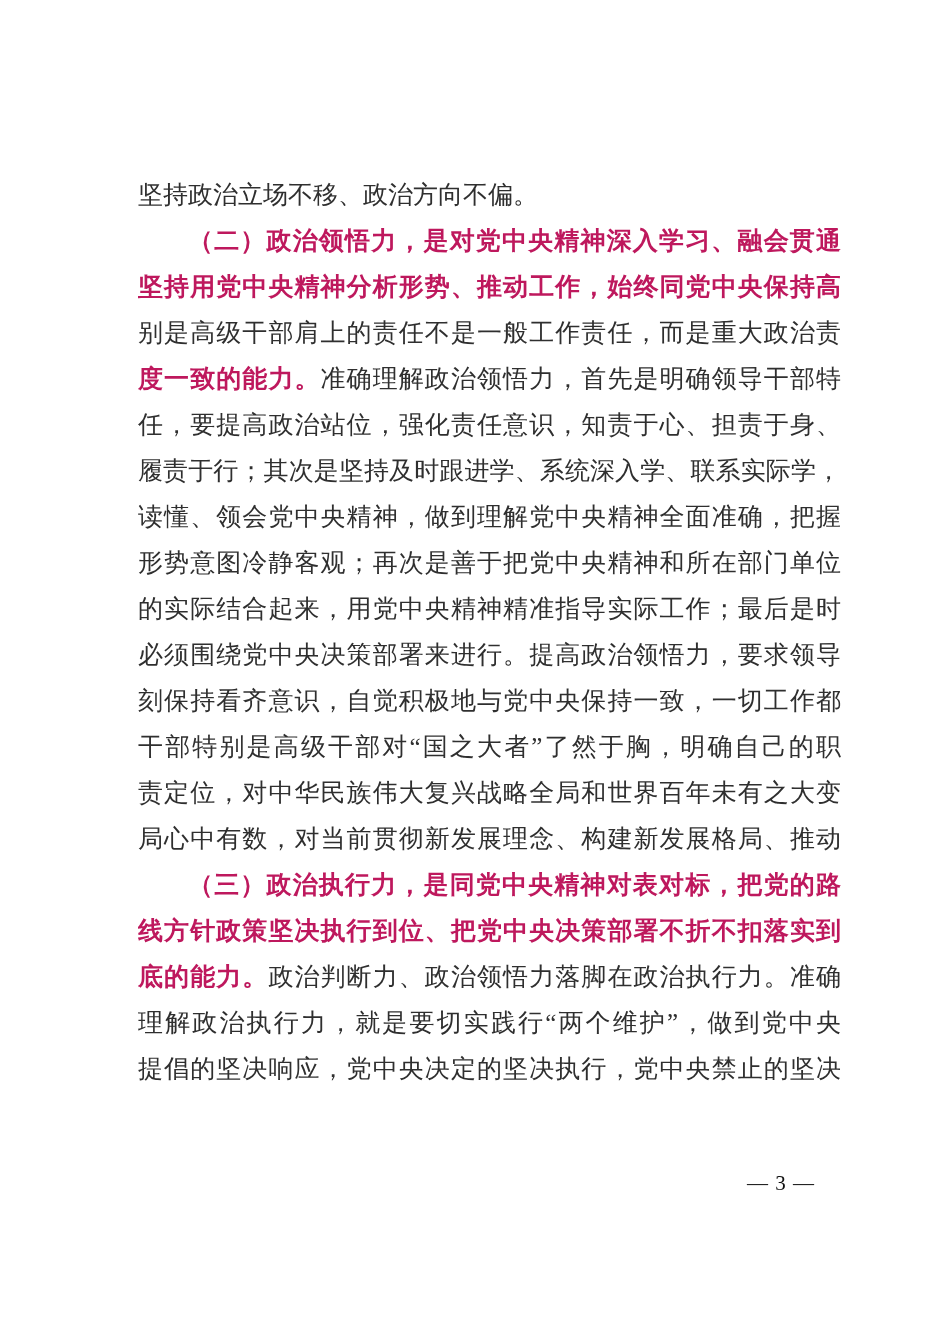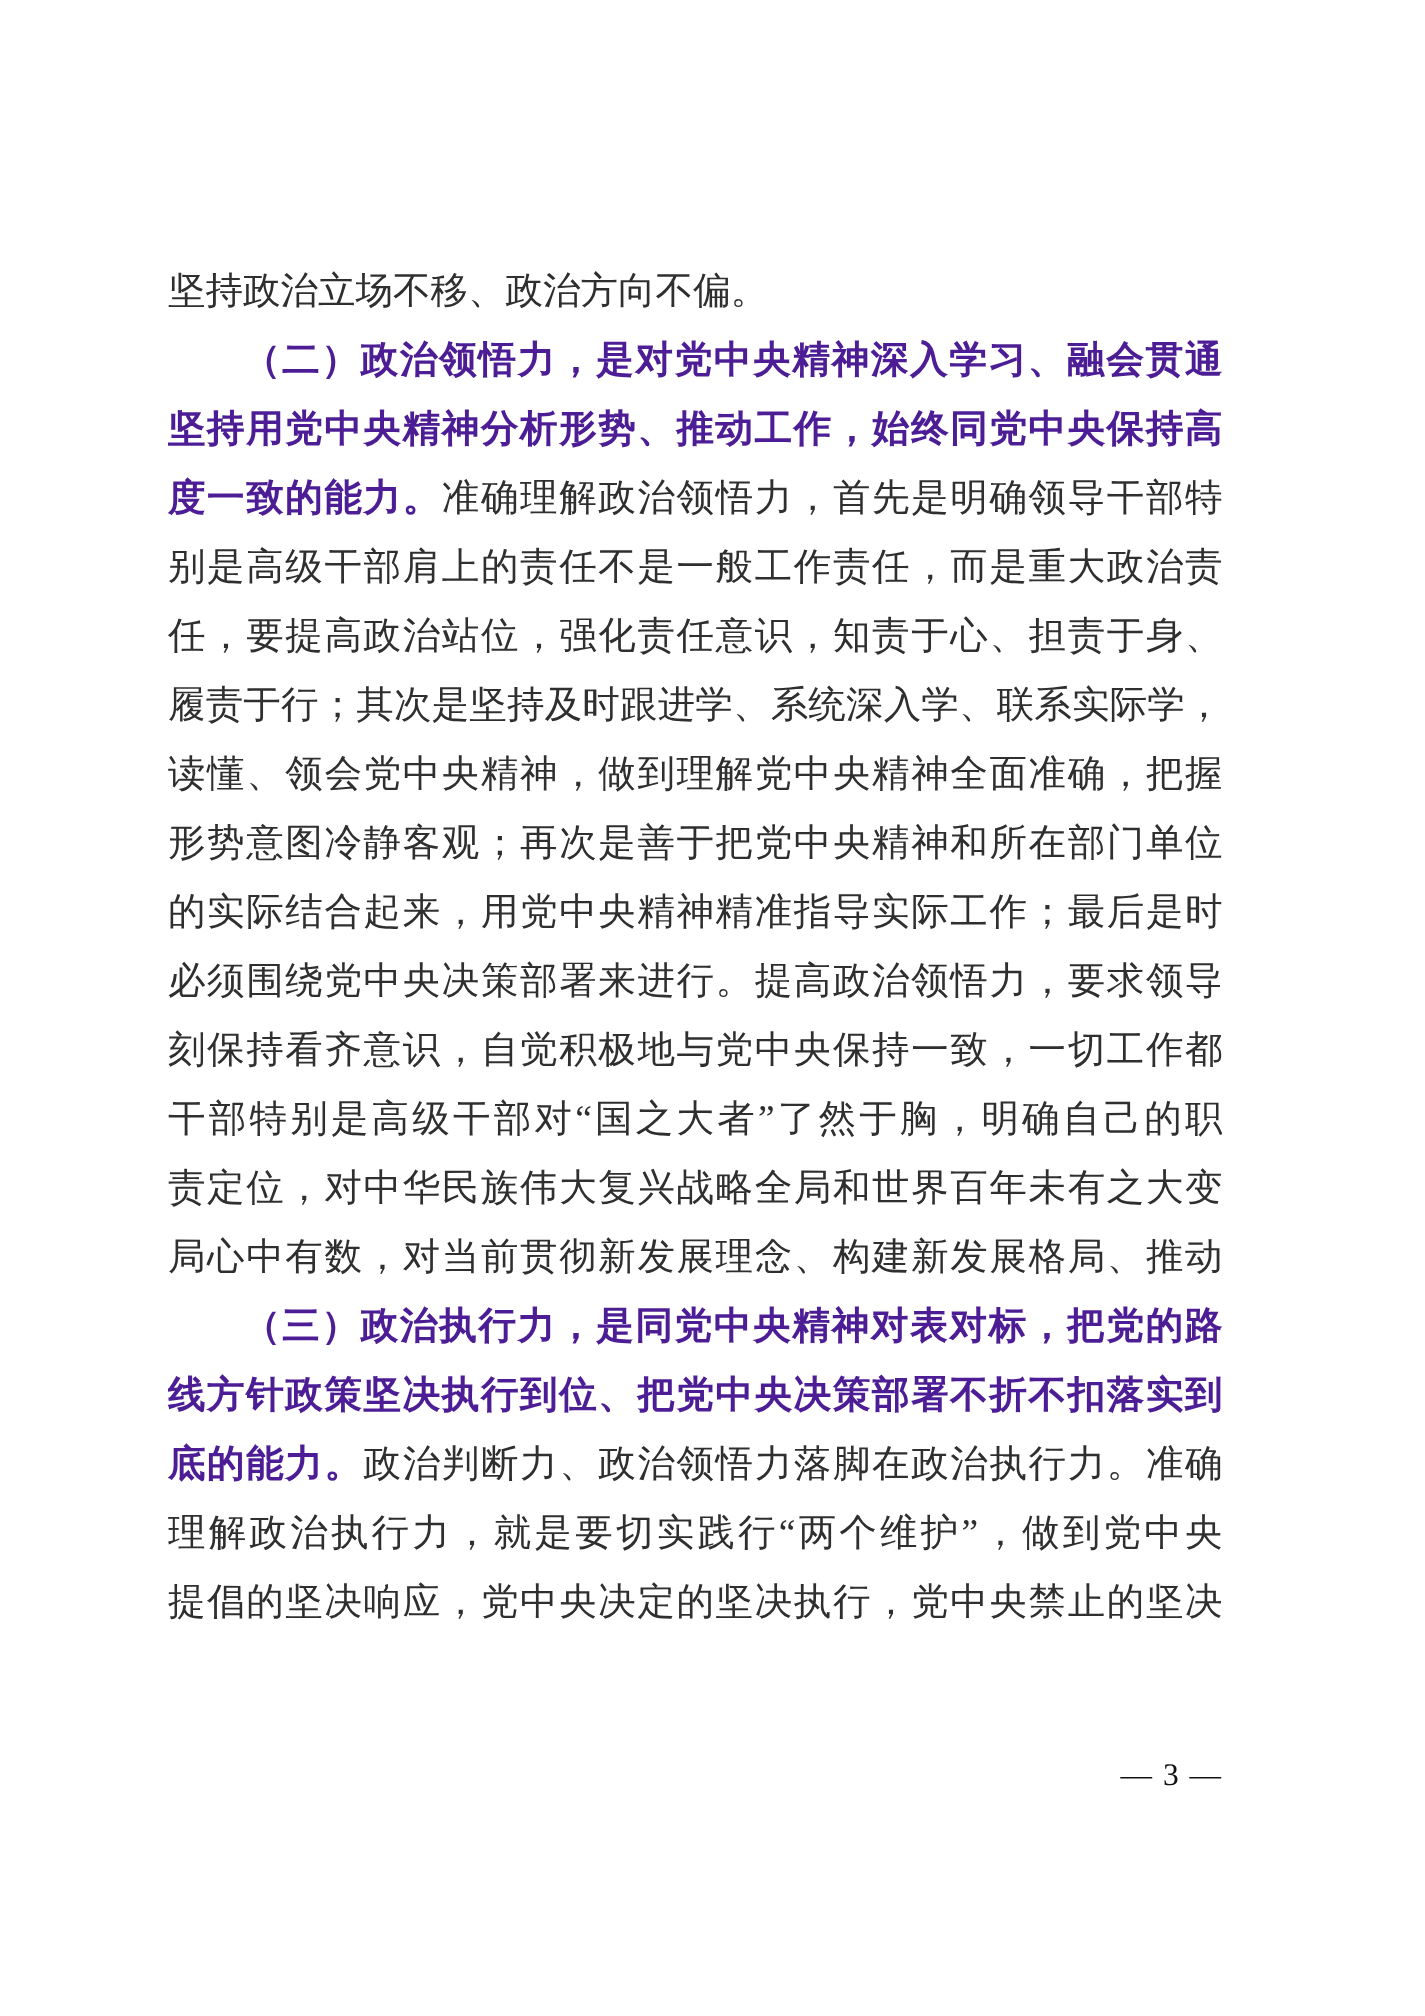--- a/index.html
+++ b/index.html
@@ -10,21 +10,21 @@
   .page {
     position: relative;
     width: 950px;
     height: 1344px;
     background: #ffffff;
     overflow: hidden;
     font-family: "Liberation Serif", "DejaVu Serif", serif;
   }
   .content {
     position: absolute;
-    left: 112px;
+    left: 138px;
     top: 172px;
     width: 703px;
   }
   .line {
     height: 46px;
     line-height: 46px;
     font-size: 25px;
     color: #2f2f2f;
     text-align: justify;
     text-align-last: left;
@@ -35,43 +35,43 @@
     text-align-last: justify;
   }
   .line.indent {
     padding-left: 50px;
   }
   .seg {
     font-weight: normal;
   }
   .seg.bold {
     font-weight: bold;
-    color: #4c1d95;
+    color: #be185d;
   }
   .footer {
     position: absolute;
     top: 1168px;
     right: 135px;
     font-size: 21px;
     line-height: 30px;
     color: #111111;
     letter-spacing: 1px;
     font-family: "Liberation Serif", "DejaVu Serif", serif;
   }
 </style>
 </head>
 <body>
 
 <div class="page">
   <div class="content">
       <div class="line"><span class="seg">坚持政治立场不移、政治方向不偏。</span></div>
       <div class="line indent fill"><span class="seg bold">（二）政治领悟力，是对党中央精神深入学习、融会贯通</span></div>
       <div class="line fill"><span class="seg bold">坚持用党中央精神分析形势、推动工作，始终同党中央保持高</span></div>
+      <div class="line fill"><span class="seg">别是高级干部肩上的责任不是一般工作责任，而是重大政治责</span></div>
       <div class="line fill"><span class="seg bold">度一致的能力。</span><span class="seg">准确理解政治领悟力，首先是明确领导干部特</span></div>
-      <div class="line fill"><span class="seg">别是高级干部肩上的责任不是一般工作责任，而是重大政治责</span></div>
       <div class="line fill"><span class="seg">任，要提高政治站位，强化责任意识，知责于心、担责于身、</span></div>
       <div class="line fill"><span class="seg">履责于行；其次是坚持及时跟进学、系统深入学、联系实际学，</span></div>
       <div class="line fill"><span class="seg">读懂、领会党中央精神，做到理解党中央精神全面准确，把握</span></div>
       <div class="line fill"><span class="seg">形势意图冷静客观；再次是善于把党中央精神和所在部门单位</span></div>
       <div class="line fill"><span class="seg">的实际结合起来，用党中央精神精准指导实际工作；最后是时</span></div>
       <div class="line fill"><span class="seg">必须围绕党中央决策部署来进行。提高政治领悟力，要求领导</span></div>
       <div class="line fill"><span class="seg">刻保持看齐意识，自觉积极地与党中央保持一致，一切工作都</span></div>
       <div class="line fill"><span class="seg">干部特别是高级干部对“国之大者”了然于胸，明确自己的职</span></div>
       <div class="line fill"><span class="seg">责定位，对中华民族伟大复兴战略全局和世界百年未有之大变</span></div>
       <div class="line fill"><span class="seg">局心中有数，对当前贯彻新发展理念、构建新发展格局、推动</span></div>

